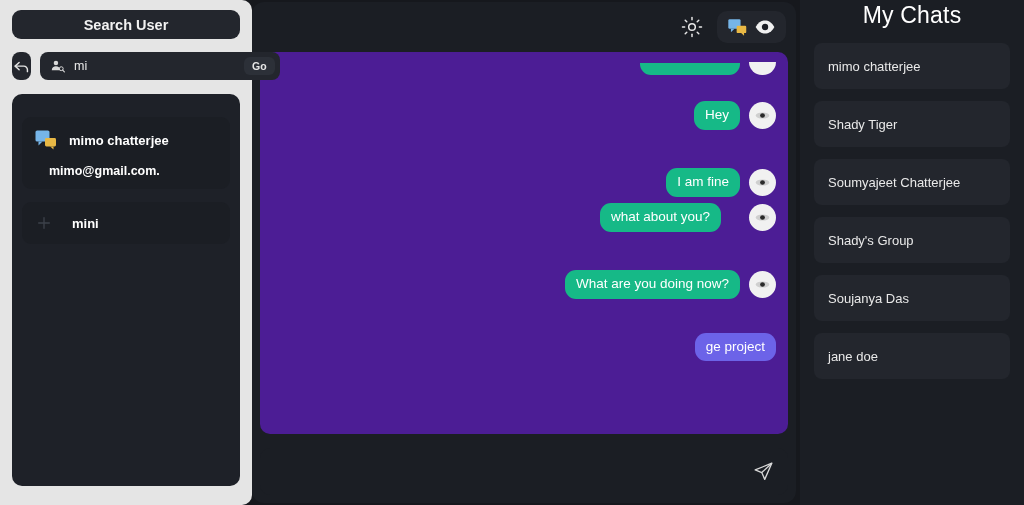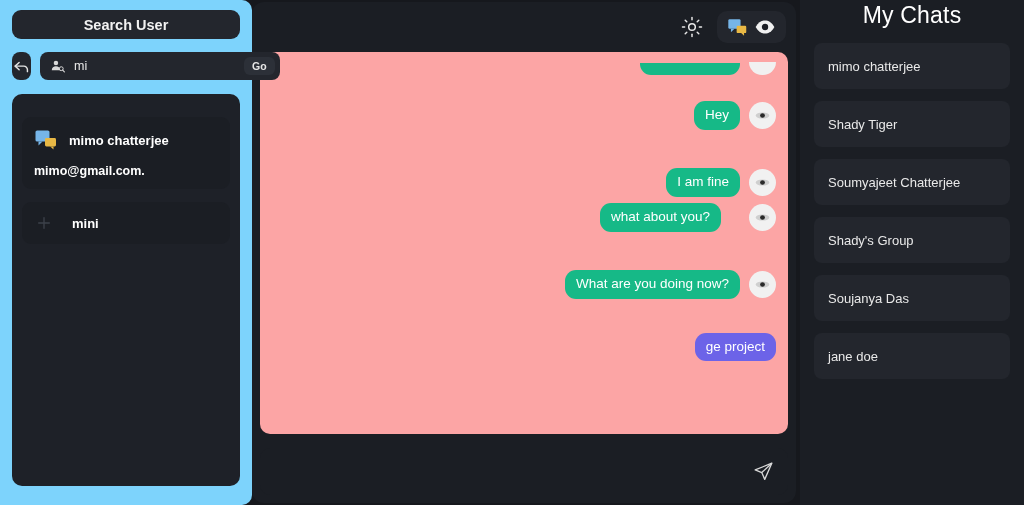--- a/index.html
+++ b/index.html
@@ -59,21 +59,21 @@
     border-radius: 10px;
     padding: 5px 10px;
   }
 
   .msg-area {
     position: absolute;
     left: 8px;
     top: 50px;
     width: 528px;
     height: 382px;
-    background: #fca5a5;
+    background: #4c1d95;
     border-radius: 10px;
     padding: 10px 12px 10px 12px;
     overflow: hidden;
   }
 
   .msg-row {
     display: flex;
     align-items: center;
     justify-content: flex-end;
     gap: 9px;
@@ -137,21 +137,21 @@
     font-family: "Liberation Sans", sans-serif;
   }
   .composer input::placeholder { color: #555a63; }
 
   
   .left-sidebar {
     position: absolute;
     left: 0; top: 0;
     width: 252px;
     height: 505px;
-    background: #7dd3fc;
+    background: #e5e5e5;
     border-radius: 0 10px 10px 0;
     padding: 10px 12px;
     z-index: 5;
   }
 
   .panel-head {
     background: #23262d;
     border-radius: 9px;
     height: 29px;
     display: flex;
@@ -229,20 +229,21 @@
   .user-name {
     font-size: 13px;
     font-weight: bold;
     color: #ffffff;
   }
   .user-email {
     font-size: 12.5px;
     font-weight: bold;
     color: #ffffff;
     margin-top: 12px;
+    margin-left: 15px;
   }
   .broken-img {
     width: 20px; height: 20px;
     display: flex; align-items: center; justify-content: center;
     font-size: 11px;
     color: #3b3f47;
   }
 
   
   .right-sidebar {

